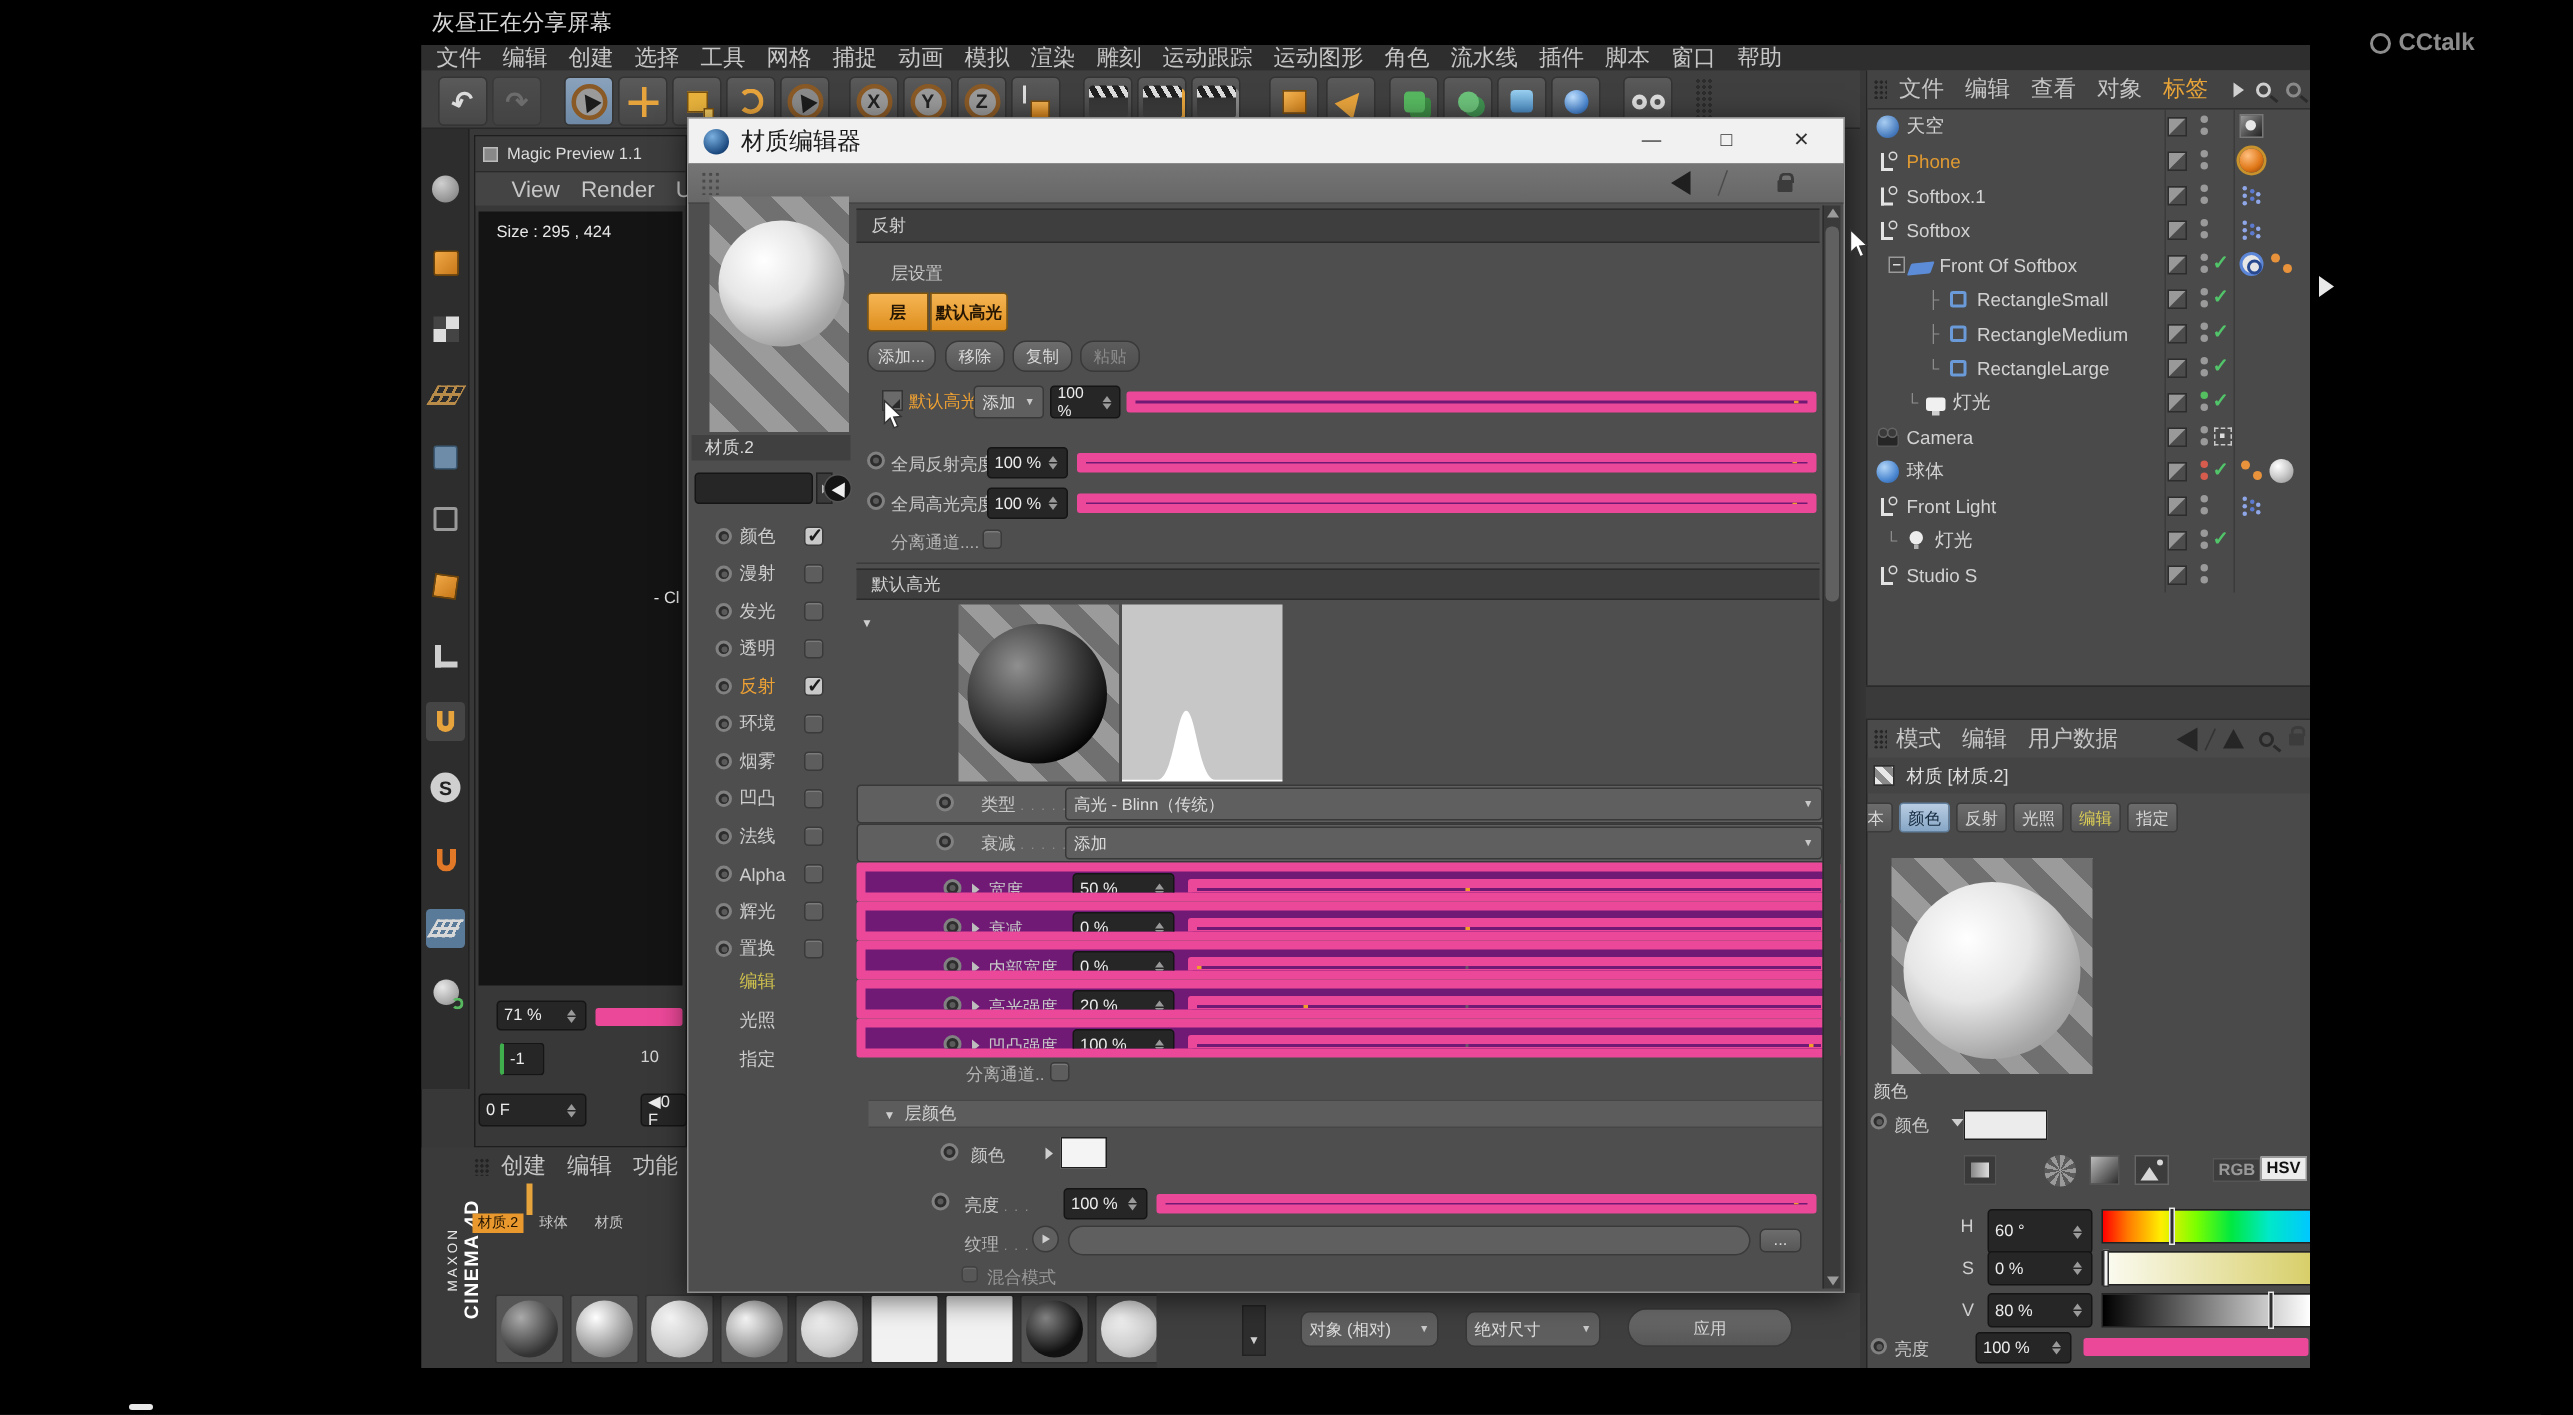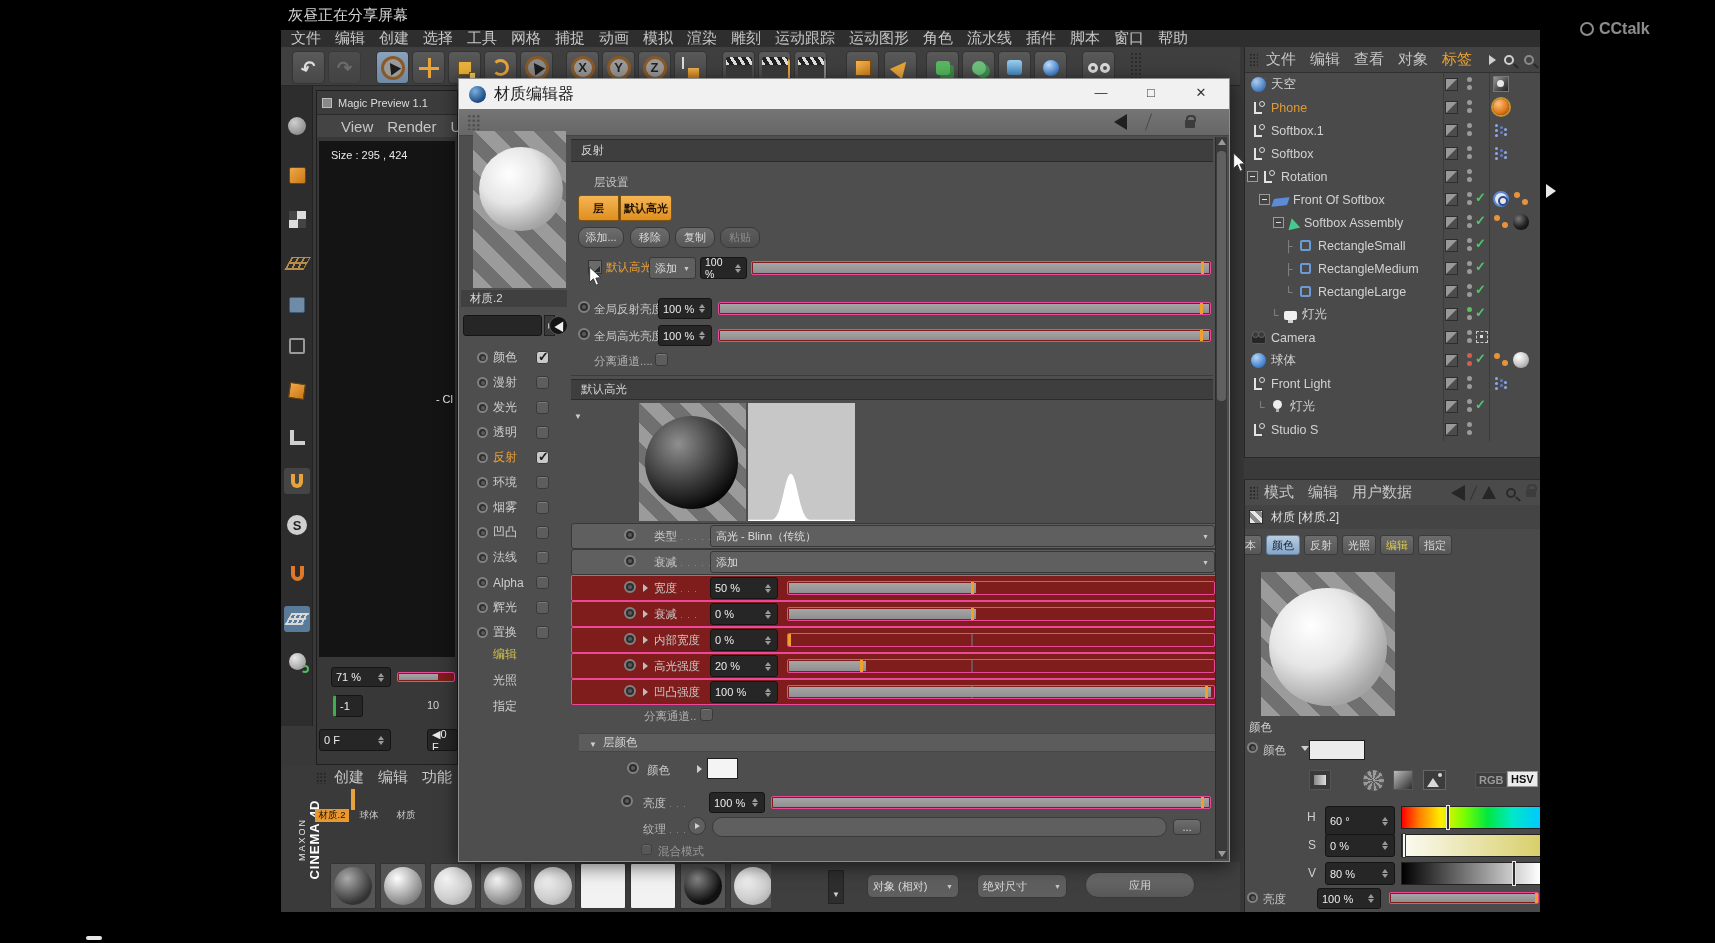--- a/index.html
+++ b/index.html
@@ -5,21 +5,21 @@
   *{margin:0;padding:0;box-sizing:border-box}
   html,body{width:1715px;height:943px;background:#000;font-family:"Liberation Sans",sans-serif;position:relative;overflow:hidden}
   .abs{position:absolute}
   
   .vf{background:#262626;border:1px solid #151515;border-radius:3px;color:#ececec;font-size:11px;display:flex;align-items:center;justify-content:space-between;padding:0 4px}
   .dd{background:#5f5f5f;border:1px solid #383838;border-radius:3px;color:#ddd;font-size:11px;display:flex;align-items:center;justify-content:space-between;padding:0 5px}
   .caret::after{content:"▼";font-size:7px;color:#c9c9c9;margin-left:4px}
   .spin{width:8px;height:100%;display:inline-flex;flex-direction:column;justify-content:center;gap:1px;margin-left:3px}
   .spin::before{content:"";width:0;height:0;border-left:3px solid transparent;border-right:3px solid transparent;border-bottom:4px solid #9a9a9a}
   .spin::after{content:"";width:0;height:0;border-left:3px solid transparent;border-right:3px solid transparent;border-top:4px solid #9a9a9a}
-  .sl{background:#7f1d1d;border:1px solid #ec4899;border-radius:2px;position:relative;overflow:hidden}
+  .sl{background:#701a75;border:6px solid #ec4899;border-radius:2px;position:relative;overflow:hidden}
   .sl .fill{position:absolute;left:1px;top:1px;bottom:1px;background:linear-gradient(#a6a6a6,#8f8f8f)}
   .sl .mk{position:absolute;top:0;bottom:0;width:3px;background:#f0a028}
   .sl .tick{position:absolute;top:0;bottom:0;left:43%;width:2px;background:#6b6b6b;opacity:.7}
   .sl.full .fill{width:calc(100% - 2px)}
   .sl.full .mk{left:98%}
   .rad{width:12px;height:12px;border-radius:50%;border:2px solid #818181;background:#2e2e2e;display:inline-block;position:relative;flex:none}
   .rad::after{content:"";position:absolute;left:2px;top:2px;width:4px;height:4px;border-radius:50%;background:#5a5a5a}
   .cb{width:13px;height:13px;border-radius:3px;background:#5d5d5d;border:1px solid #3a3a3a;box-shadow:inset 0 1px 0 rgba(255,255,255,.18);display:inline-block;position:relative}
   .cb.on{background:#c9c9c9}
   .cb.on::before{content:"✓";position:absolute;left:1px;top:-3px;font-size:13px;font-weight:bold;color:#1c1c1c}
@@ -802,53 +802,33 @@
 
     <span class="oic i-null"></span>
     <span class="olabel">Softbox</span>
     <span class="olay"></span>
     <span class="odots"></span>
 
     <span class="oex s1 ex-xdots"></span>
 
   </div>
 
-  <div class="orow" style="padding-left: 2px;">
-
-    <span class="oexp show"></span>
-    <span class="oic i-null"></span>
-    <span class="olabel">Rotation</span>
-    <span class="olay"></span>
-    <span class="odots"></span>
-
-  </div>
 
   <div class="orow" style="padding-left: 14px;">
 
     <span class="oexp show"></span>
     <span class="oic i-plane"></span>
     <span class="olabel">Front Of Softbox</span>
     <span class="olay"></span>
     <span class="odots"></span>
     <span class="ochk on"></span>
     <span class="oex s1 ex-target"></span>
     <span class="oex s2 ex-odots"></span>
   </div>
 
-  <div class="orow" style="padding-left: 28px;">
-
-    <span class="oexp show"></span>
-    <span class="oic i-wedge"></span>
-    <span class="olabel">Softbox Assembly</span>
-    <span class="olay"></span>
-    <span class="odots"></span>
-    <span class="ochk on"></span>
-    <span class="oex s1 ex-odots"></span>
-    <span class="oex s2 ex-bball"></span>
-  </div>
 
   <div class="orow" style="padding-left: 40px;">
     <span class="otree t-mid"></span>
 
     <span class="oic i-rect"></span>
     <span class="olabel">RectangleSmall</span>
     <span class="olay"></span>
     <span class="odots"></span>
     <span class="ochk on"></span>
 

